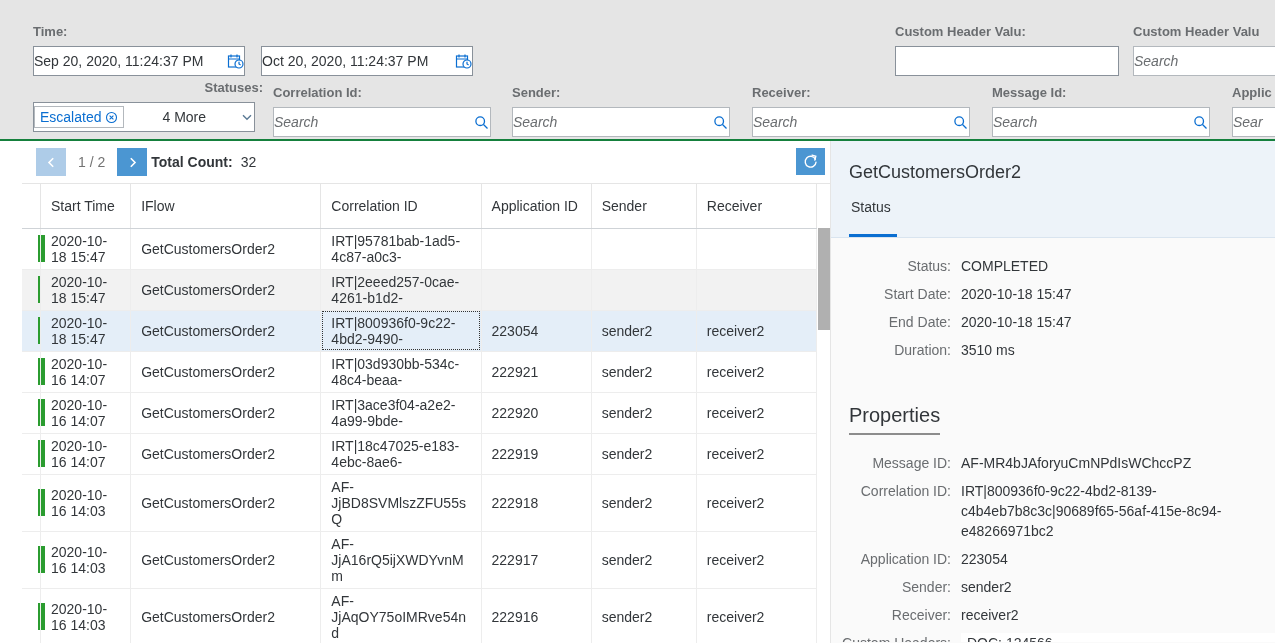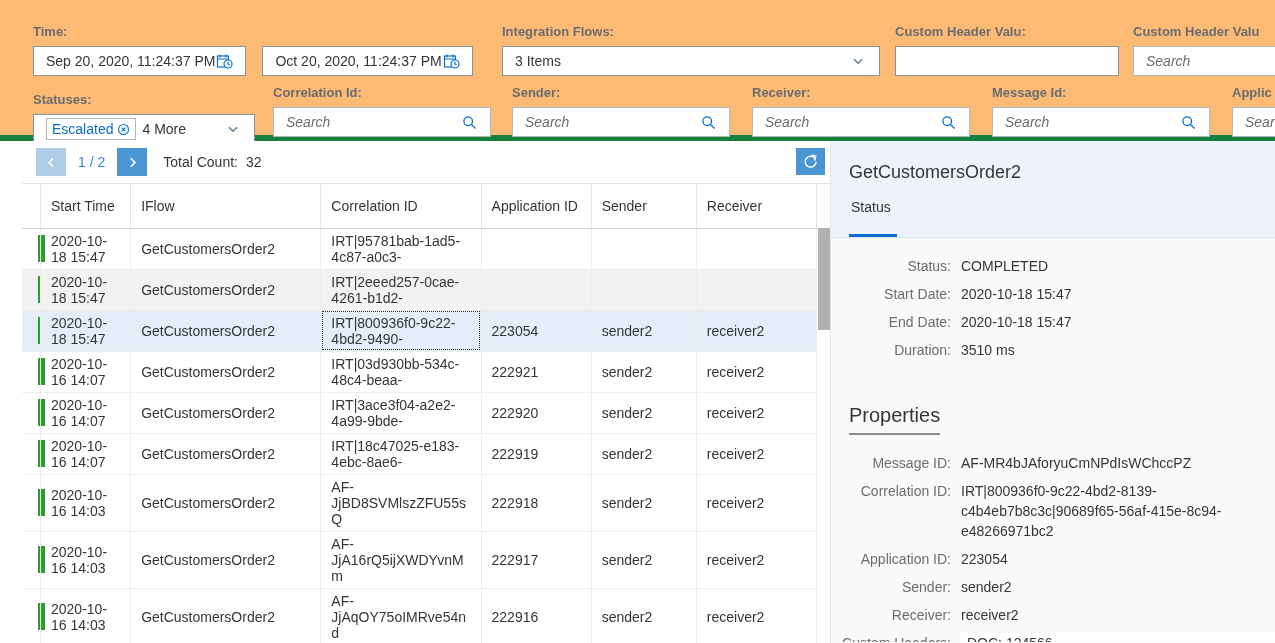--- a/index.html
+++ b/index.html
@@ -21,42 +21,42 @@
     height: 643px;
     background: #ffffff;
   }
 
   
   .filter-bar {
     position: absolute;
     left: 0; top: 0;
     width: 1275px;
     height: 141px;
-    background: #fdba74;
-    border-bottom: 6px solid #15803d;
+    background: #e5e5e5;
+    border-bottom: 2px solid #15803d;
   }
   .filter-cell {
     position: absolute;
   }
   .filter-label {
     font-size: 13px;
     font-weight: bold;
     color: #6a6d70;
     line-height: 16px;
     margin-bottom: 6px;
     white-space: nowrap;
   }
   .field {
     position: relative;
     height: 30px;
     background: #ffffff;
     border: 1px solid #89919a;
     display: flex;
     align-items: center;
-    padding: 0 12px;
+    padding: 0 0;
     font-size: 14px;
     color: #32363a;
   }
   .field .val {
     flex: 1 1 auto;
     white-space: nowrap;
     overflow: hidden;
   }
   .field .ph {
     flex: 1 1 auto;
@@ -112,29 +112,29 @@
     display: inline-flex; align-items: center; justify-content: center;
     border: none;
     color: #ffffff;
     cursor: pointer;
     padding: 0;
   }
   .pg-btn.prev { background: #aecce8; }
   .pg-btn.next { background: #4b96d2; }
   .pg-label {
     font-size: 14px;
-    color: #3b82f6;
+    color: #737373;
     padding: 0 12px;
     white-space: nowrap;
   }
   .total-label {
     font-size: 14px;
-    font-weight: normal;
-    color: #32363a;
-    margin-left: 16px;
+    font-weight: bold;
+    color: #32363a;
+    margin-left: 4px;
     white-space: nowrap;
   }
   .total-val {
     font-size: 14px;
     color: #32363a;
     margin-left: 8px;
   }
   .refresh-btn {
     position: absolute;
     left: 796px; top: 148px;
@@ -341,49 +341,38 @@
               <rect x="1.5" y="3" width="11" height="11"></rect>
               <path d="M1.5 6h11M4 1.5v3M10 1.5v3"></path>
               <circle cx="12" cy="11" r="4" fill="#fff"></circle>
               <path d="M12 8.8V11l1.6 1"></path>
             </svg>
           </span>
         </div>
       </div>
     </div>
 
-    <div class="filter-cell" style="left:502px; top:24px; width:380px;">
-      <div class="filter-label">Integration Flows:</div>
-      <div class="field" style="width:378px;">
-        <span class="val">3 Items</span>
-        <span class="ico">
-          <svg width="14" height="14" viewBox="0 0 14 14" fill="none" stroke="#5b7a95" stroke-width="1.4">
-              <path d="M3 5.2L7 9.2 11 5.2"></path>
-            </svg>
-        </span>
-      </div>
-    </div>
 
     <div class="filter-cell" style="left:895px; top:24px; width:230px;">
       <div class="filter-label">Custom Header Valu:</div>
       <div class="field" style="width:224px;">
         <span class="val"></span>
       </div>
     </div>
 
     <div class="filter-cell" style="left:1133px; top:24px; width:180px;">
       <div class="filter-label">Custom Header Valu</div>
       <div class="field" style="width:180px; border-color:#b3b8bd;">
         <span class="ph">Search</span>
       </div>
     </div>
 
-    <div class="filter-cell" style="left:33px; top:92px; width:230px;">
+    <div class="filter-cell" style="left:33px; top:80px; width:230px;text-align:right;">
       <div class="filter-label">Statuses:</div>
-      <div class="field" style="width:222px;">
+      <div class="field" style="width:222px;gap:32px;">
         <span class="token">
           <span>Escalated</span>
           <span class="x">
             <svg width="13" height="13" viewBox="0 0 13 13" fill="none" stroke="#0a6ed1" stroke-width="1.1">
               <circle cx="6.5" cy="6.5" r="5"></circle>
                 <path d="M4.6 4.6l3.8 3.8M8.4 4.6l-3.8 3.8"></path>
             </svg>
           </span>
         </span>
         <span class="more-txt">4 More</span>

